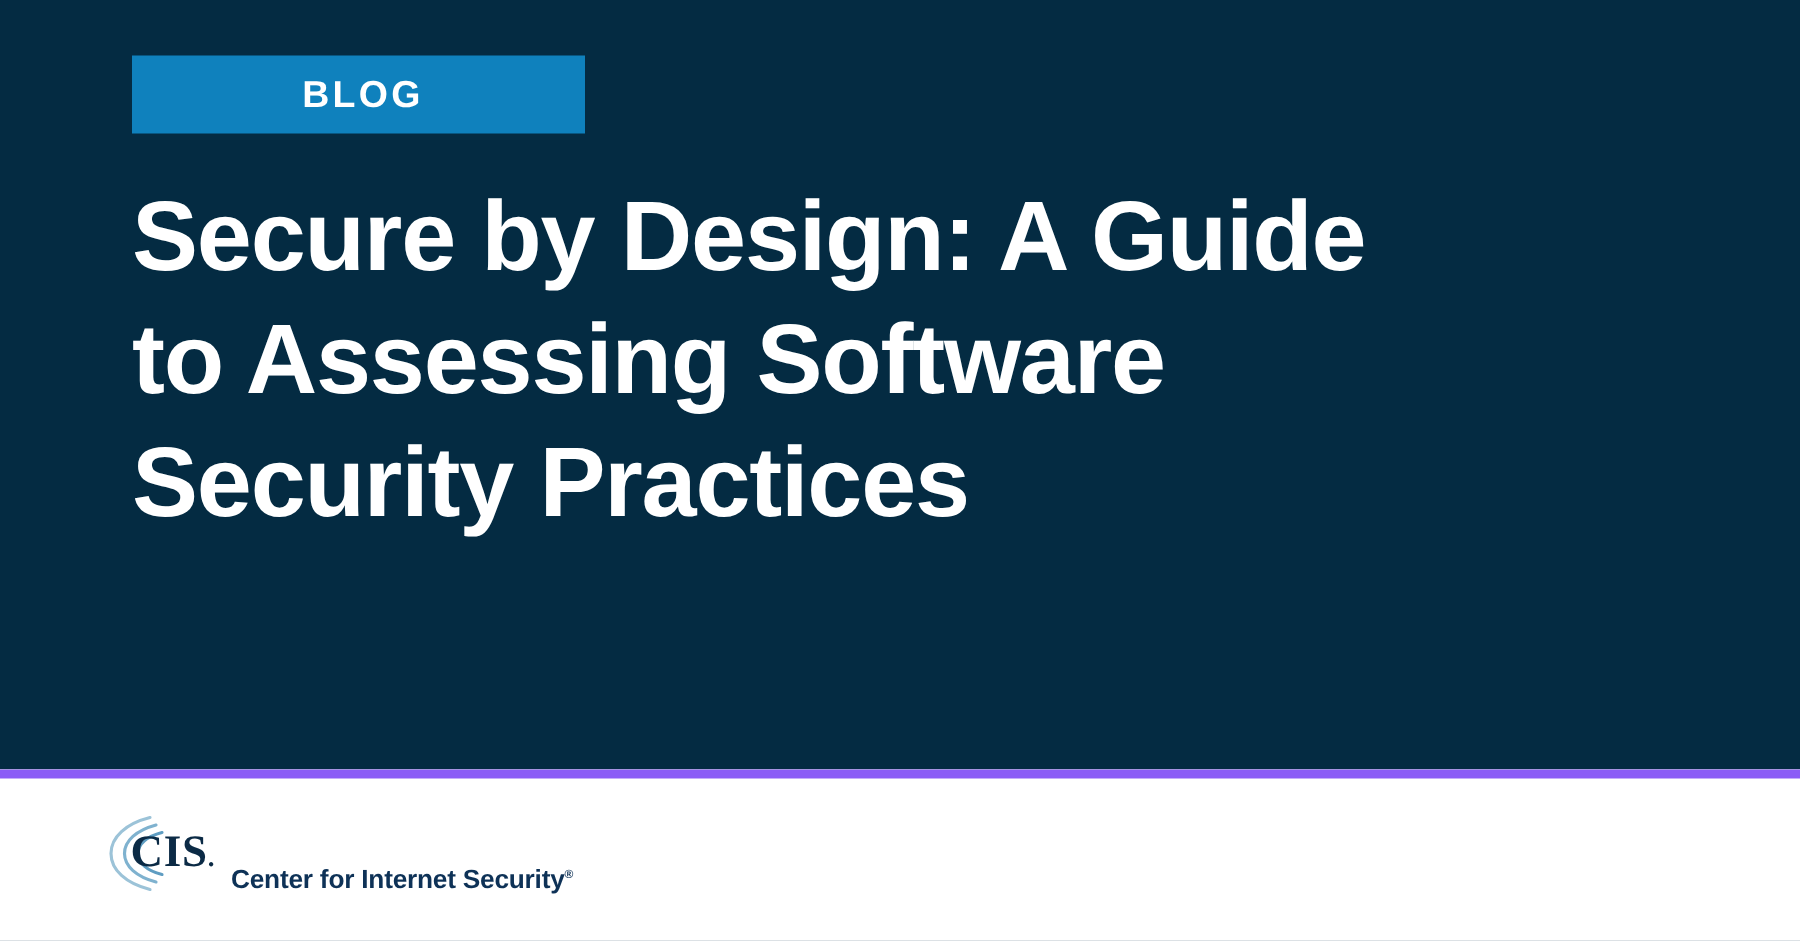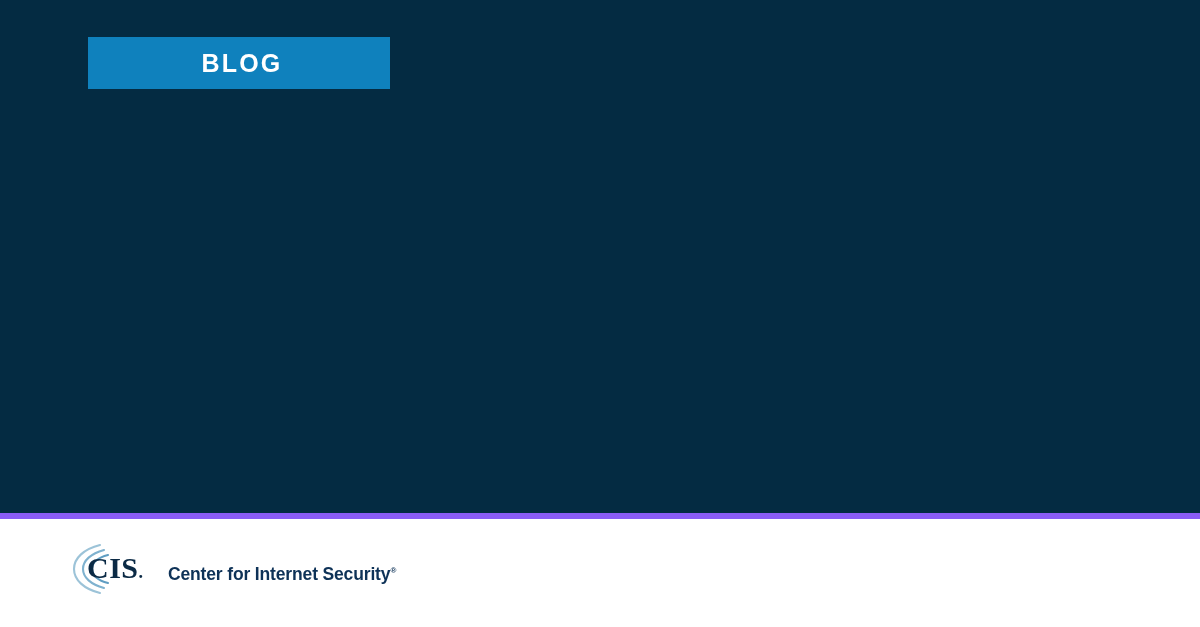--- a/index.html
+++ b/index.html
@@ -111,30 +111,30 @@
     font-size: 30px;
     letter-spacing: 0.5px;
     color: #0b2a45;
     line-height: 1;
   }
   .cis-wordmark .dot {
     font-size: 18px;
     color: #0b2a45;
   }
   .cis-tagline {
-    margin-left: 16px;
+    margin-left: 2px;
     font-family: "Liberation Sans", "DejaVu Sans", sans-serif;
     font-weight: bold;
     font-size: 17.5px;
     letter-spacing: -0.15px;
     color: #0e3257;
     line-height: 1;
     white-space: nowrap;
     position: relative;
-    top: 6px;
+    top: 18px;
   }
   .cis-tagline sup {
     font-size: 8px;
     vertical-align: super;
     font-weight: bold;
   }
 
   
   .logo-controls {
     position: absolute;
@@ -174,20 +174,21 @@
 
 <div class="page">
 
   <div class="hero">
     <div class="hero-inner">
 
       <div class="badge">
         <span class="badge-label">BLOG</span>
       </div>
 
+      <h1 class="headline">Secure by Design: A Guide to Assessing Software Security Practices</h1>
 
     </div>
   </div>
 
   <div class="footer">
 
     <div class="logo-cis">
 
       <div class="cis-mark">
         <svg width="82" height="54" viewBox="0 0 82 54" aria-hidden="true">

